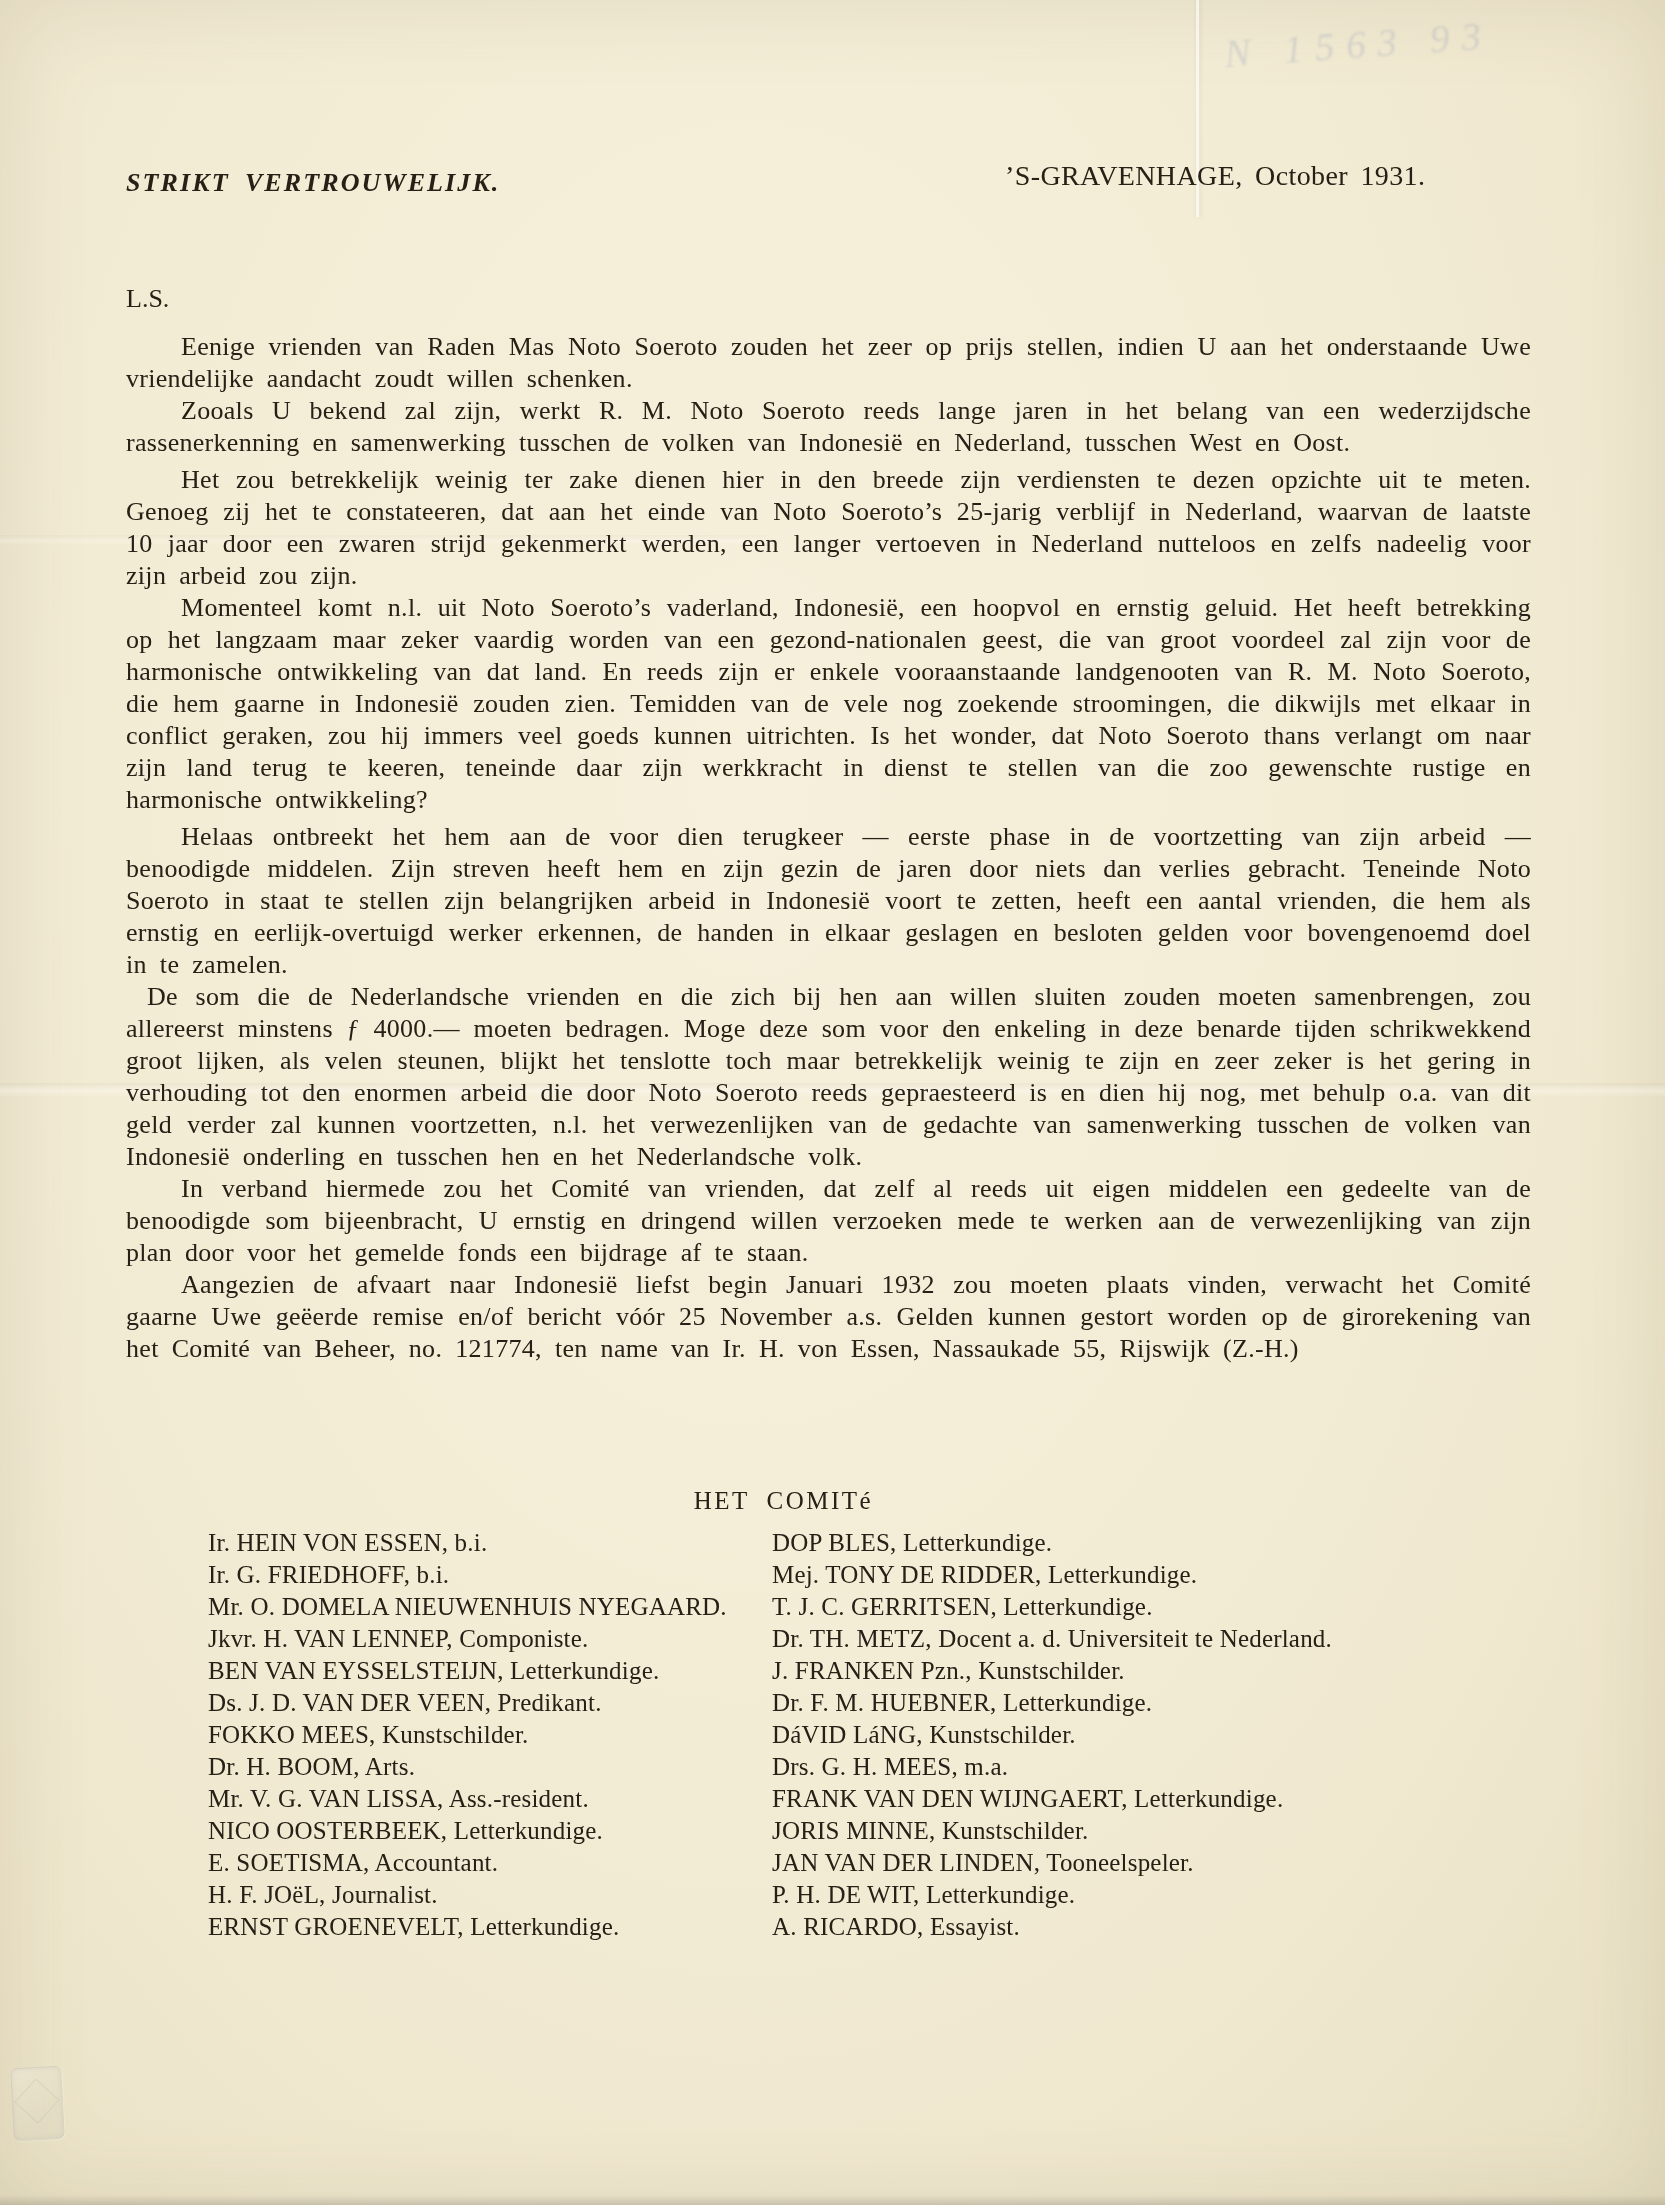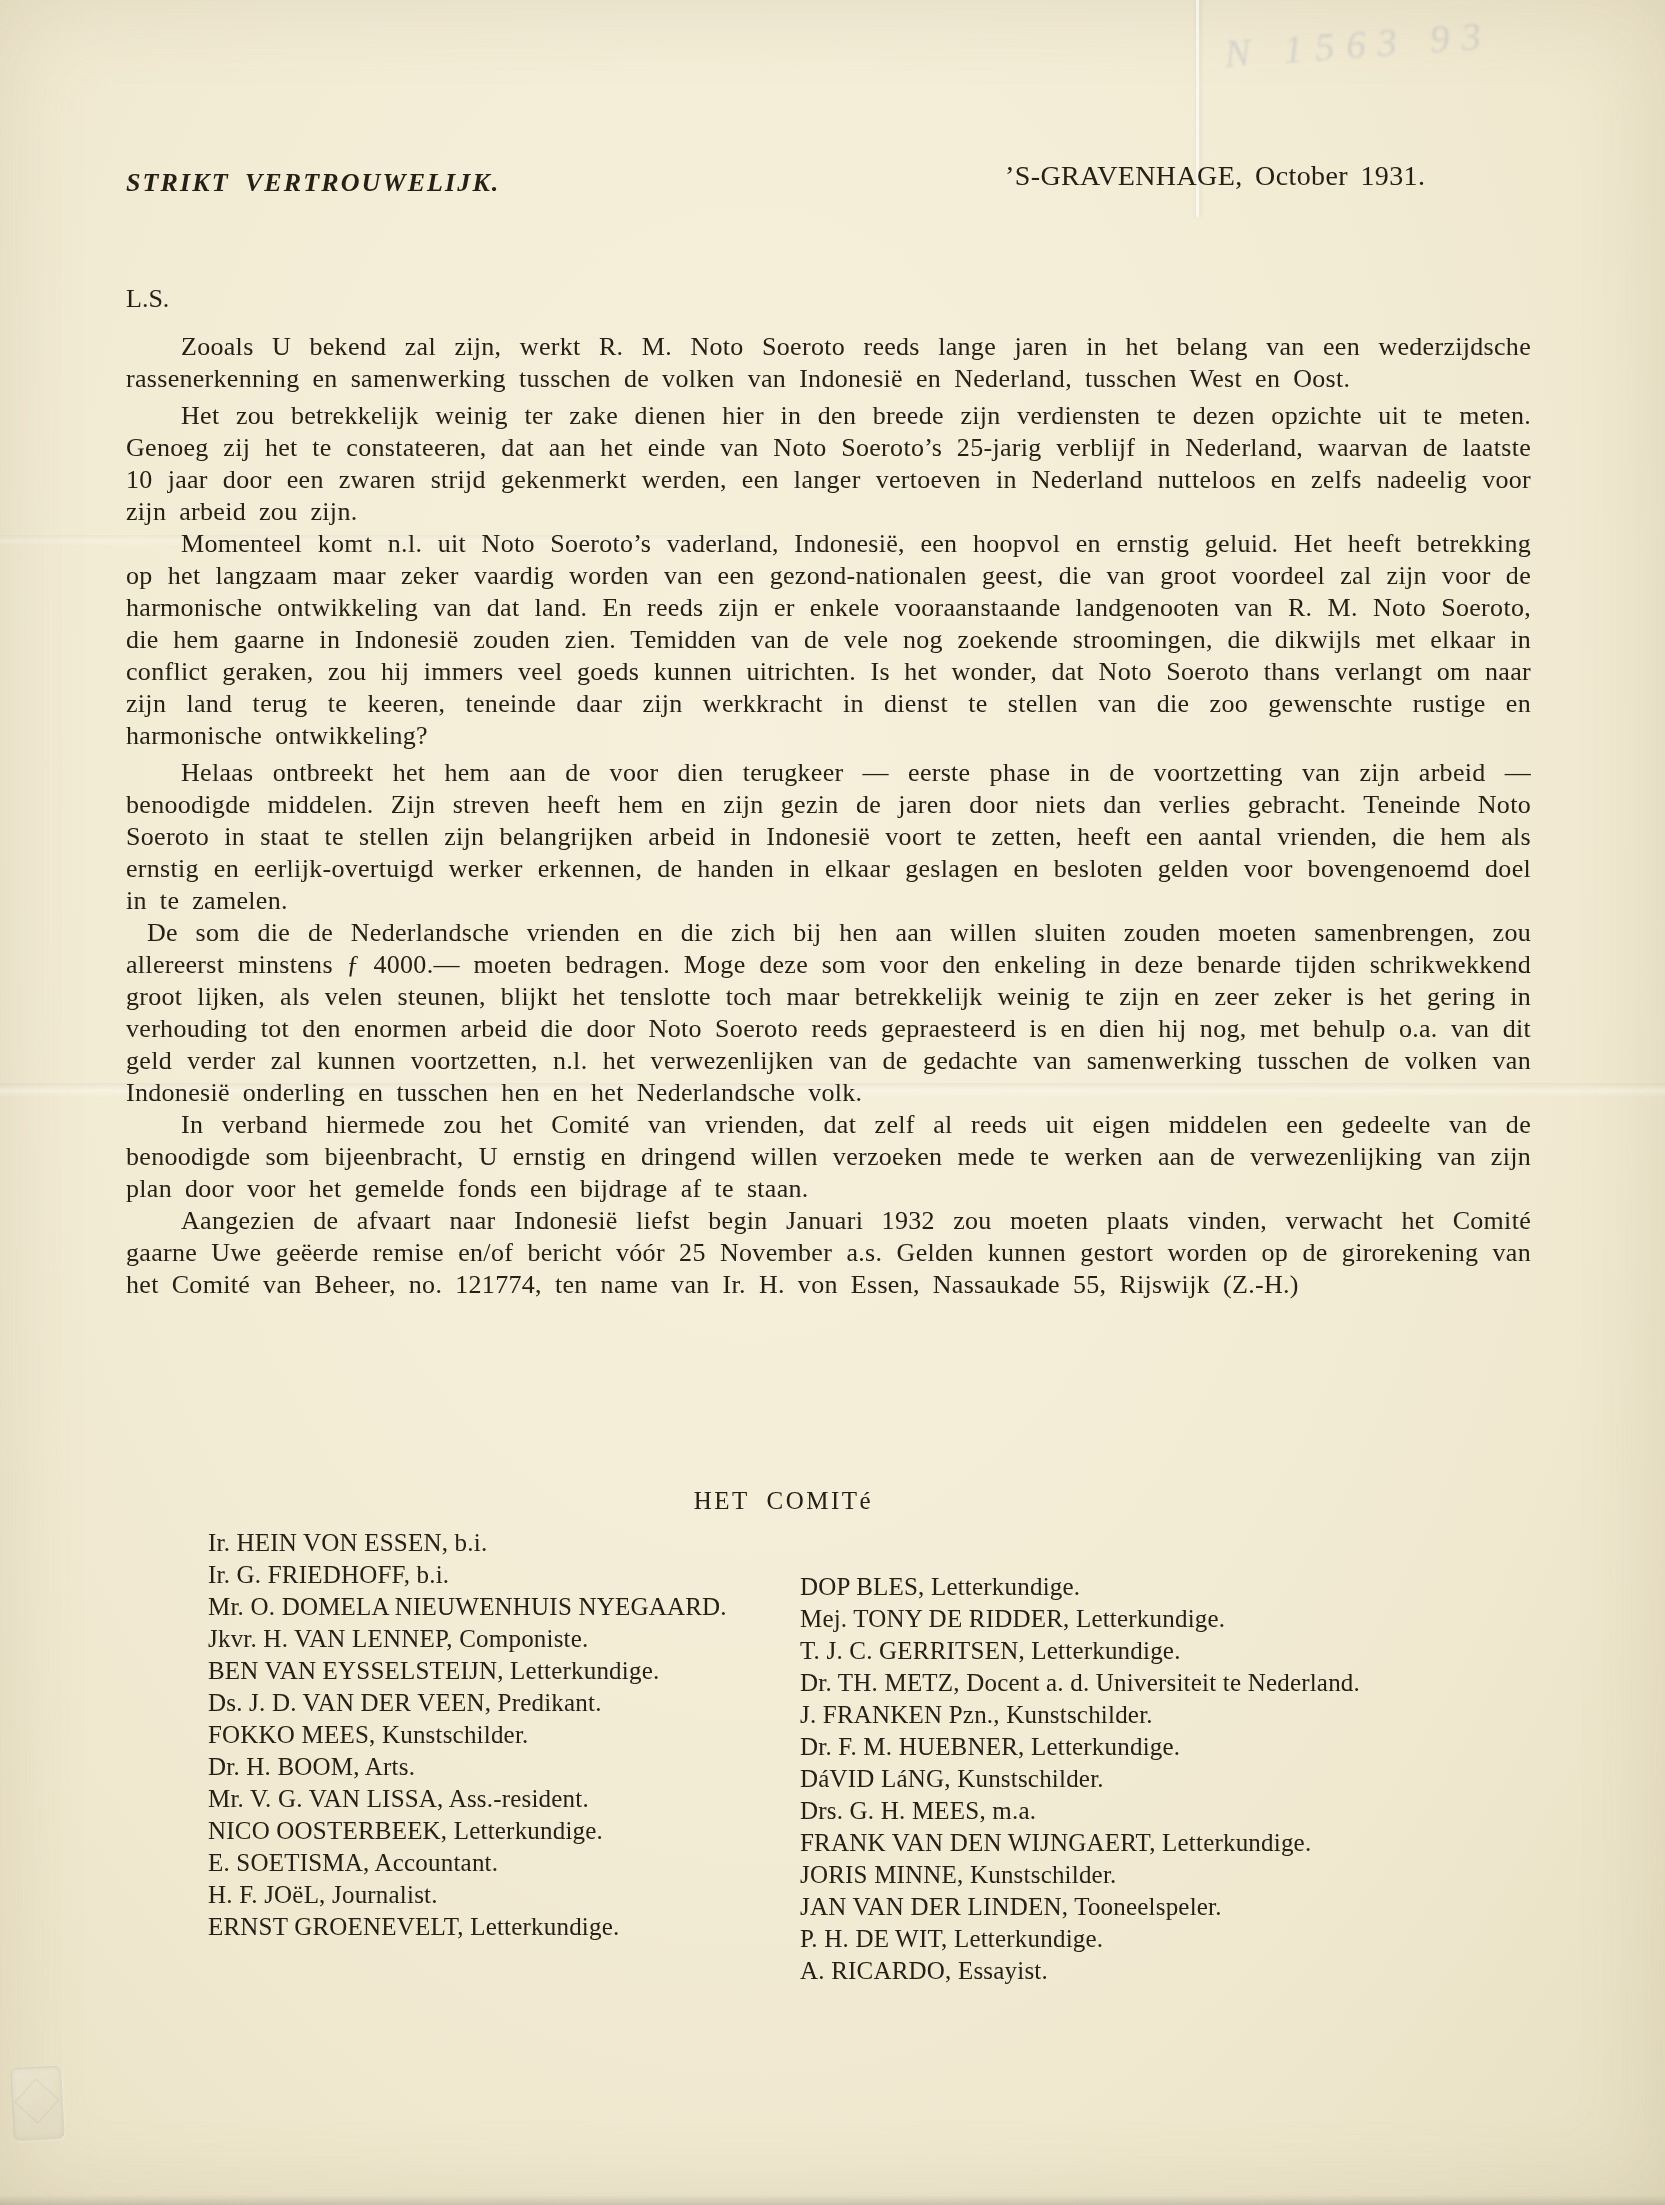--- a/index.html
+++ b/index.html
@@ -106,40 +106,41 @@
   .committee-col {
     position: absolute; top: 1527px;
     font-size: 25px;
   }
   .committee-col .member {
     line-height: 32px;
     white-space: nowrap;
     letter-spacing: 0.2px;
   }
   .committee-left  { left: 168px; width: 641px; margin-left: 40px; }
-  .committee-right { left: 800px; width: 698px; margin-top: 44px; }
+  .committee-right { left: 772px; width: 698px; }
 </style>
 </head>
 <body>
 
 <div id="page">
 
   <div class="crease-v"></div>
   <div class="crease-h"></div>
   <div class="crease-h2"></div>
   <div class="scan-edge-bottom"></div>
   <div class="pencil-note">N 1563 93</div>
   <div class="embossed-stamp"></div>
 
   <div class="classification">STRIKT VERTROUWELIJK.</div>
   <div class="place-date">’S-GRAVENHAGE, October 1931.</div>
 
   <div class="salutation">L.S.</div>
 
   <div class="body-text">
+    <p>Eenige vrienden van Raden Mas Noto Soeroto zouden het zeer op prijs stellen, indien U aan het onderstaande Uwe vriendelijke aandacht zoudt willen schenken.</p>
     <p>Zooals U bekend zal zijn, werkt R. M. Noto Soeroto reeds lange jaren in het belang van een wederzijdsche rassenerkenning en samenwerking tusschen de volken van Indonesië en Nederland, tusschen West en Oost.</p>
     <p class="gap-before">Het zou betrekkelijk weinig ter zake dienen hier in den breede zijn verdiensten te dezen opzichte uit te meten. Genoeg zij het te constateeren, dat aan het einde van Noto Soeroto’s 25-jarig verblijf in Nederland, waarvan de laatste 10 jaar door een zwaren strijd gekenmerkt werden, een langer vertoeven in Nederland nutteloos en zelfs nadeelig voor zijn arbeid zou zijn.</p>
     <p>Momenteel komt n.l. uit Noto Soeroto’s vaderland, Indonesië, een hoopvol en ernstig geluid. Het heeft betrekking op het langzaam maar zeker vaardig worden van een gezond-nationalen geest, die van groot voordeel zal zijn voor de harmonische ontwikkeling van dat land. En reeds zijn er enkele vooraanstaande landgenooten van R. M. Noto Soeroto, die hem gaarne in Indonesië zouden zien. Temidden van de vele nog zoekende stroomingen, die dikwijls met elkaar in conflict geraken, zou hij immers veel goeds kunnen uitrichten. Is het wonder, dat Noto Soeroto thans verlangt om naar zijn land terug te keeren, teneinde daar zijn werkkracht in dienst te stellen van die zoo gewenschte rustige en harmonische ontwikkeling?</p>
     <p class="gap-before">Helaas ontbreekt het hem aan de voor dien terugkeer — eerste phase in de voortzetting van zijn arbeid — benoodigde middelen. Zijn streven heeft hem en zijn gezin de jaren door niets dan verlies gebracht. Teneinde Noto Soeroto in staat te stellen zijn belangrijken arbeid in Indonesië voort te zetten, heeft een aantal vrienden, die hem als ernstig en eerlijk-overtuigd werker erkennen, de handen in elkaar geslagen en besloten gelden voor bovengenoemd doel in te zamelen.</p>
     <p class="small-indent">De som die de Nederlandsche vrienden en die zich bij hen aan willen sluiten zouden moeten samenbrengen, zou allereerst minstens ƒ 4000.— moeten bedragen. Moge deze som voor den enkeling in deze benarde tijden schrikwekkend groot lijken, als velen steunen, blijkt het tenslotte toch maar betrekkelijk weinig te zijn en zeer zeker is het gering in verhouding tot den enormen arbeid die door Noto Soeroto reeds gepraesteerd is en dien hij nog, met behulp o.a. van dit geld verder zal kunnen voortzetten, n.l. het verwezenlijken van de gedachte van samenwerking tusschen de volken van Indonesië onderling en tusschen hen en het Nederlandsche volk.</p>
     <p>In verband hiermede zou het Comité van vrienden, dat zelf al reeds uit eigen middelen een gedeelte van de benoodigde som bijeenbracht, U ernstig en dringend willen verzoeken mede te werken aan de verwezenlijking van zijn plan door voor het gemelde fonds een bijdrage af te staan.</p>
     <p>Aangezien de afvaart naar Indonesië liefst begin Januari 1932 zou moeten plaats vinden, verwacht het Comité gaarne Uwe geëerde remise en/of bericht vóór 25 November a.s. Gelden kunnen gestort worden op de girorekening van het Comité van Beheer, no. 121774, ten name van Ir. H. von Essen, Nassaukade 55, Rijswijk (Z.-H.)</p>
   </div>
 
   <div class="committee-heading">HET COMITé</div>

